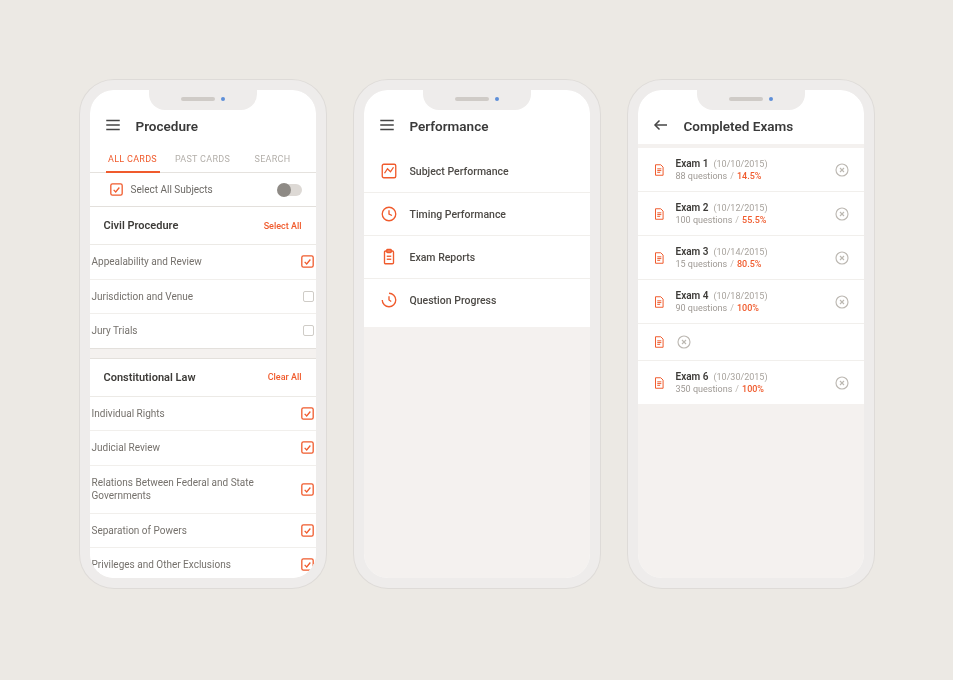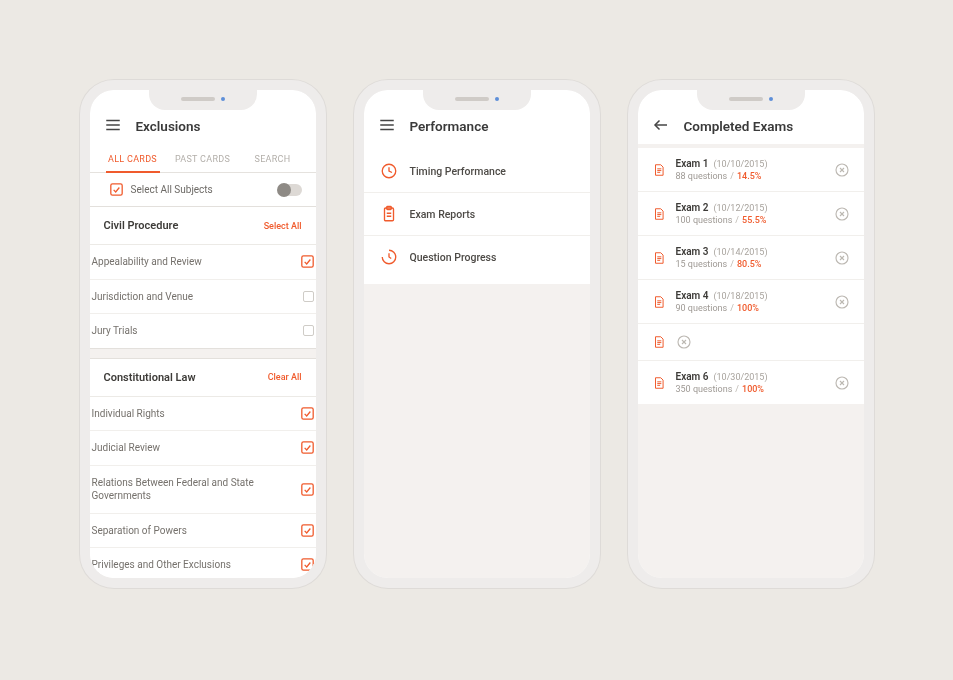--- a/index.html
+++ b/index.html
@@ -182,21 +182,21 @@
     </div>
   <div class="screen">
     <div class="appbar">
       <span class="appbar-icon">
         <svg viewBox="0 0 24 24" fill="none" stroke="currentColor" stroke-width="2">
             <line x1="3" y1="6" x2="21" y2="6"></line>
             <line x1="3" y1="12" x2="21" y2="12"></line>
             <line x1="3" y1="18" x2="21" y2="18"></line>
           </svg>
       </span>
-      <span class="appbar-title">Exclusions</span>
+      <span class="appbar-title">Procedure</span>
     </div>
     <div class="tabs">
       <div class="tab active">ALL CARDS</div>
       <div class="tab">PAST CARDS</div>
       <div class="tab">SEARCH</div>
     </div>
     <div class="body">
       <div class="select-row">
         <span class="lbl">
           <span class="chk orange">
@@ -304,20 +304,29 @@
             <line x1="3" y1="12" x2="21" y2="12"></line>
             <line x1="3" y1="18" x2="21" y2="18"></line>
           </svg>
       </span>
       <span class="appbar-title">Performance</span>
     </div>
     <div class="perf-list" id="perf-container">
         <div class="perf-item">
     <span class="perf-icon">
             <svg viewBox="0 0 24 24" fill="none" stroke="currentColor" stroke-width="1.8">
+              <rect x="3" y="3" width="18" height="18" rx="2"></rect>
+              <polyline points="6,15 10,9 14,13 18,7"></polyline>
+            </svg>
+          </span>
+    <span class="perf-lbl">Subject Performance</span>
+  </div>
+        <div class="perf-item">
+    <span class="perf-icon">
+            <svg viewBox="0 0 24 24" fill="none" stroke="currentColor" stroke-width="1.8">
               <circle cx="12" cy="12" r="9"></circle>
               <polyline points="12,7 12,12 16,14"></polyline>
             </svg>
           </span>
     <span class="perf-lbl">Timing Performance</span>
   </div>
         <div class="perf-item">
     <span class="perf-icon">
             <svg viewBox="0 0 24 24" fill="none" stroke="currentColor" stroke-width="1.8">
               <rect x="6" y="4" width="12" height="17" rx="1.5"></rect>

